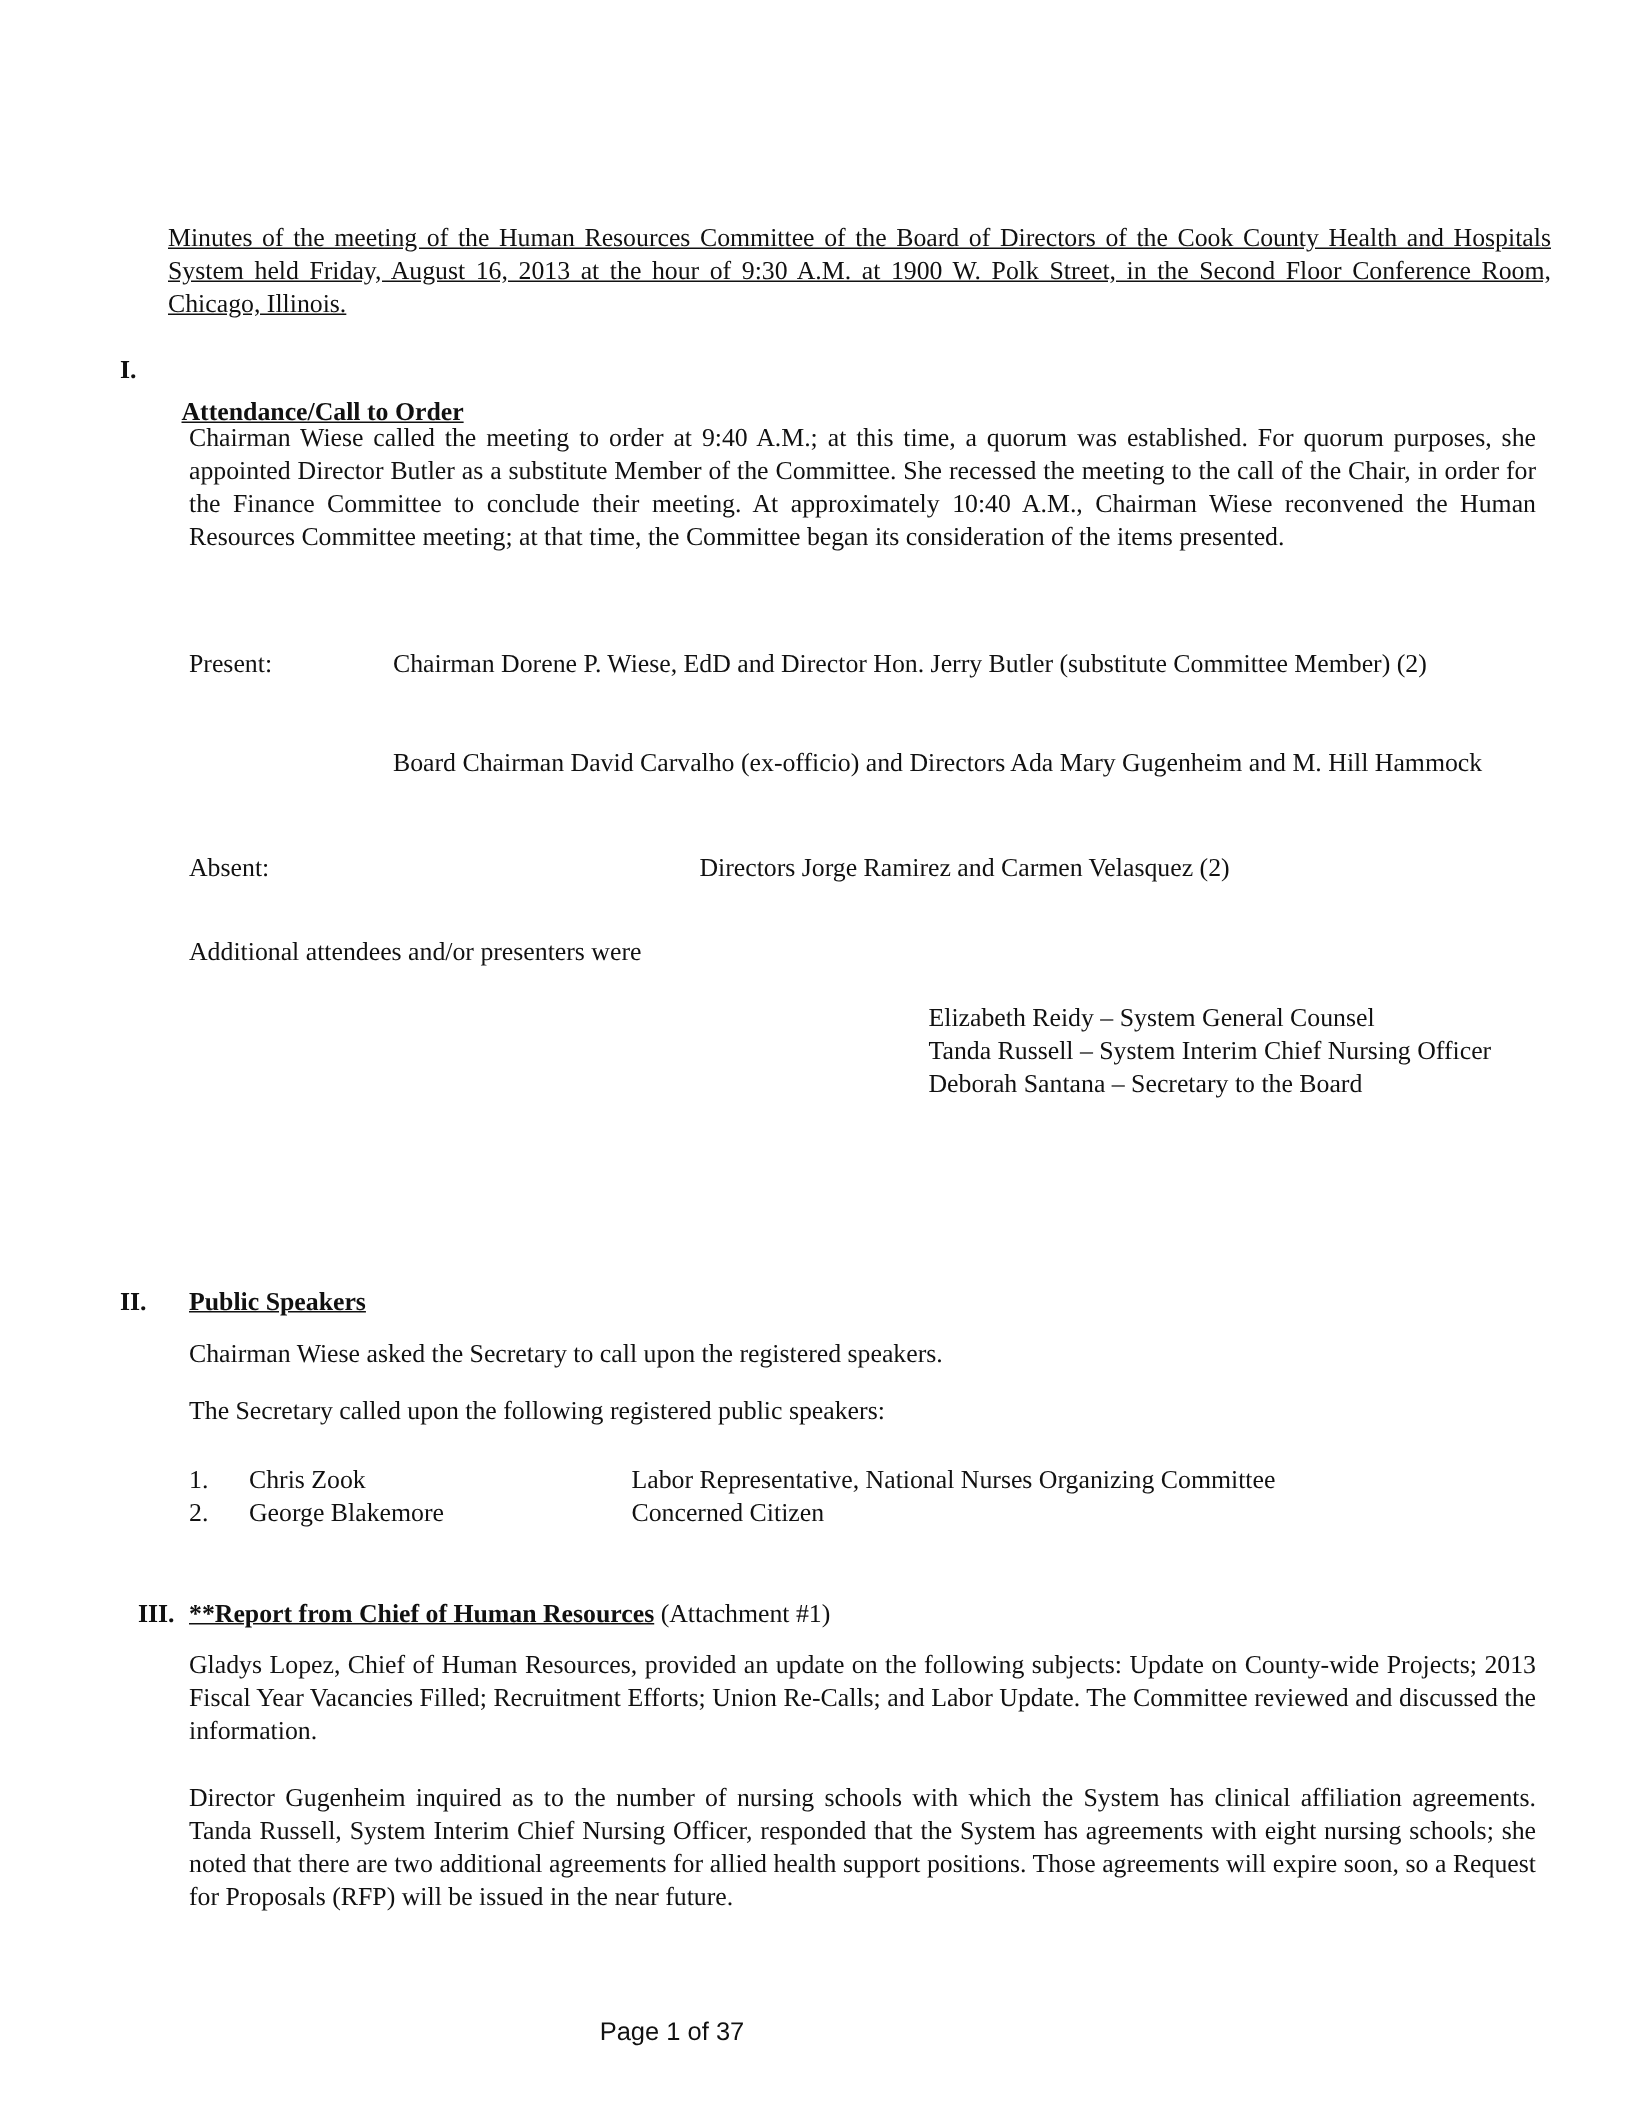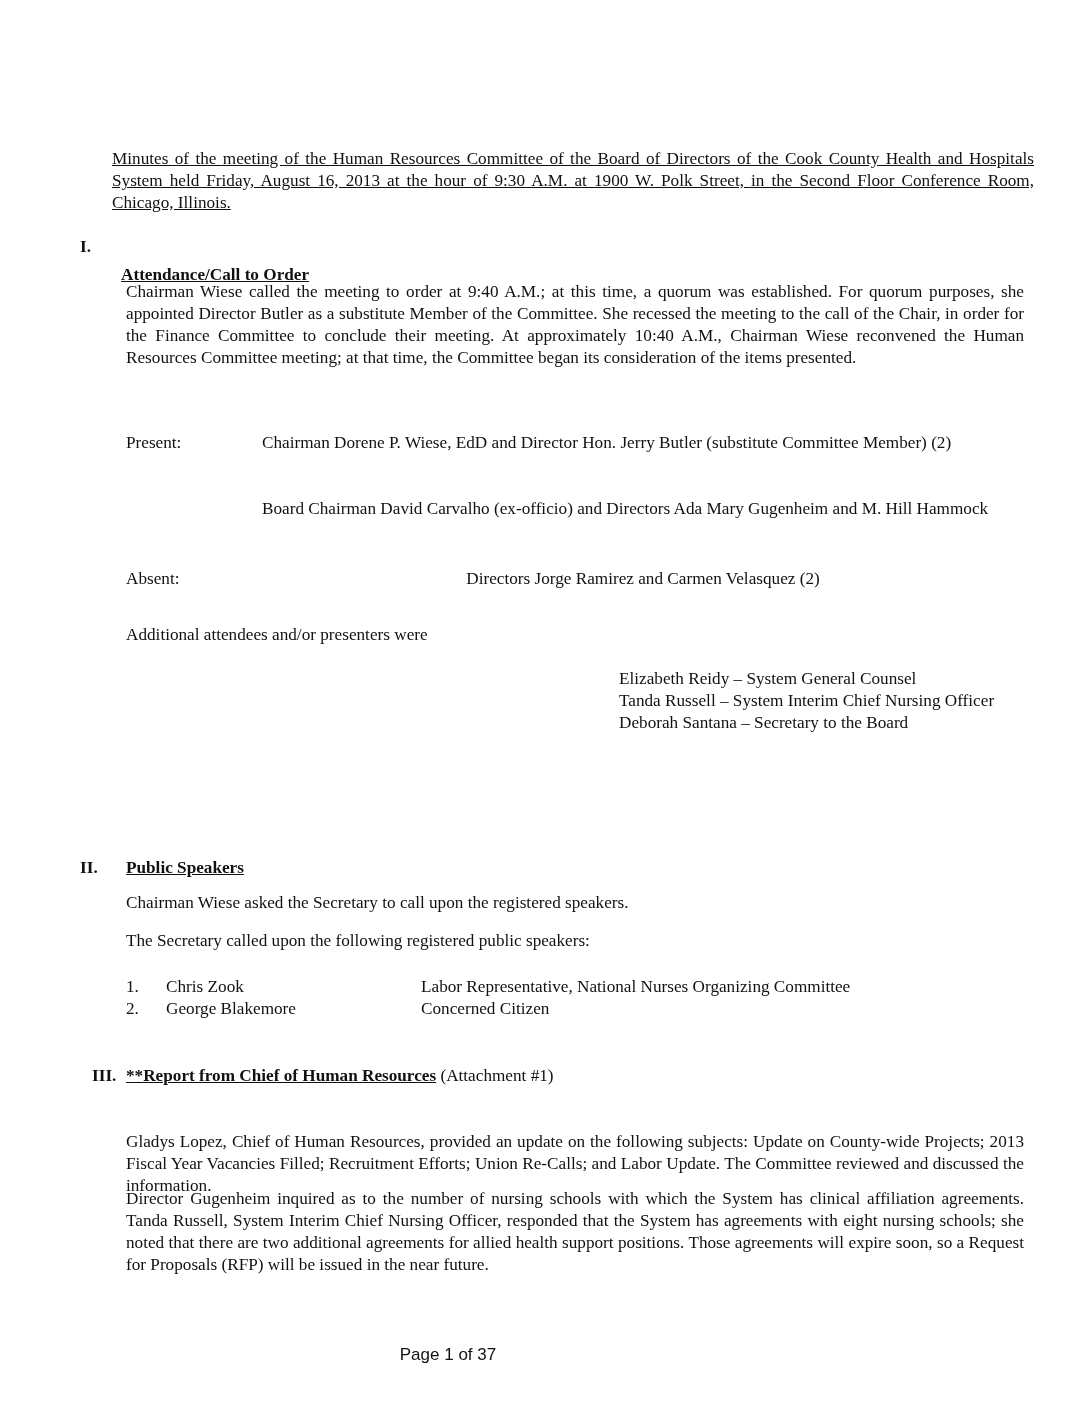--- a/index.html
+++ b/index.html
@@ -73,17 +73,17 @@
     <div class="two-col-line" style="left:126px; top:998px;">2.</div>
     <div class="two-col-line" style="left:166px; top:998px;">George Blakemore</div>
     <div class="two-col-line" style="left:421px; top:998px;">Concerned Citizen</div>
   </div>
 
   <div class="heading-num" style="left:80px; top:1065px;margin-left:12px;">III.</div>
   <div class="heading-title" style="left:126px; top:1065px;">
     <span class="ul">**Report from Chief of Human Resources</span><span class="suffix"> (Attachment #1)</span>
   </div>
 
-  <p class="abs justify" style="left:126px; top:1131px; width:898px;">Gladys Lopez, Chief of Human Resources, provided an update on the following subjects:  Update on County-wide Projects; 2013 Fiscal Year Vacancies Filled; Recruitment Efforts; Union Re-Calls; and Labor Update.  The Committee reviewed and discussed the information.</p>
+  <p class="abs justify" style="left:126px; top:1099px; width:898px;">Gladys Lopez, Chief of Human Resources, provided an update on the following subjects:  Update on County-wide Projects; 2013 Fiscal Year Vacancies Filled; Recruitment Efforts; Union Re-Calls; and Labor Update.  The Committee reviewed and discussed the information.</p>
   <p class="abs justify" style="left:126px; top:1188px; width:898px;">Director Gugenheim inquired as to the number of nursing schools with which the System has clinical affiliation agreements.  Tanda Russell, System Interim Chief Nursing Officer, responded that the System has agreements with eight nursing schools; she noted that there are two additional agreements for allied health support positions.  Those agreements will expire soon, so a Request for Proposals (RFP) will be issued in the near future.</p>
 
   <div class="footer">Page 1 of 37</div>
 </div>
 
 </body></html>

